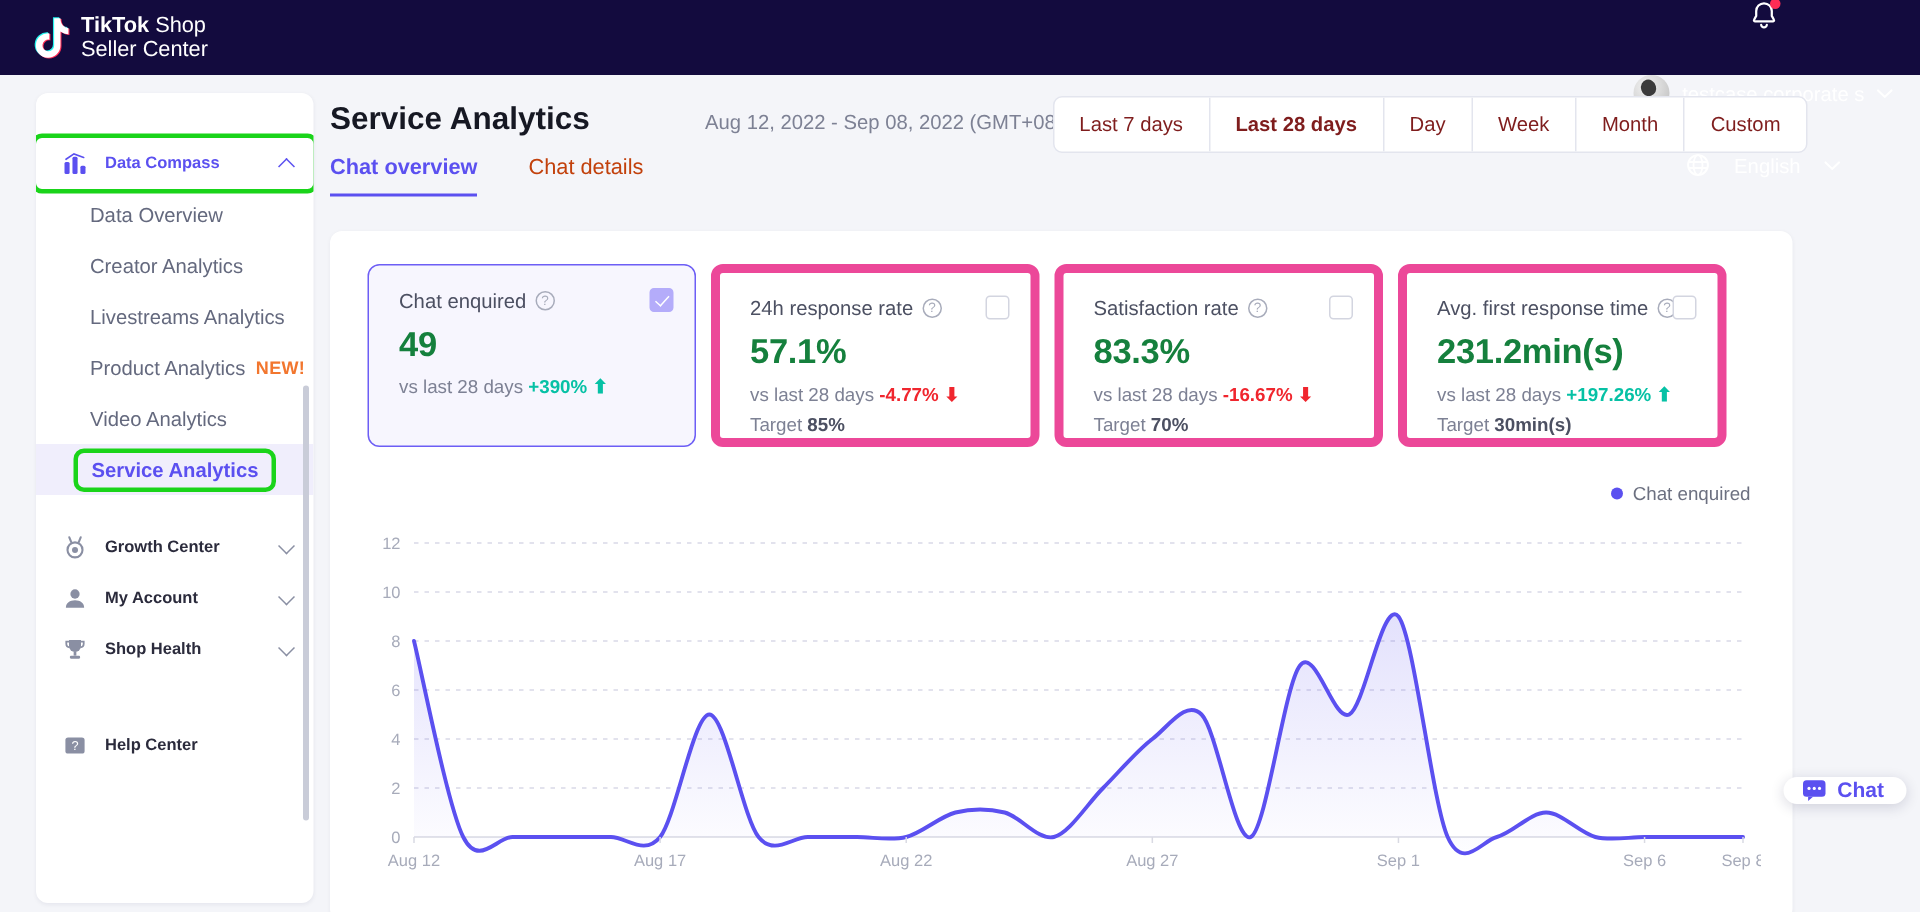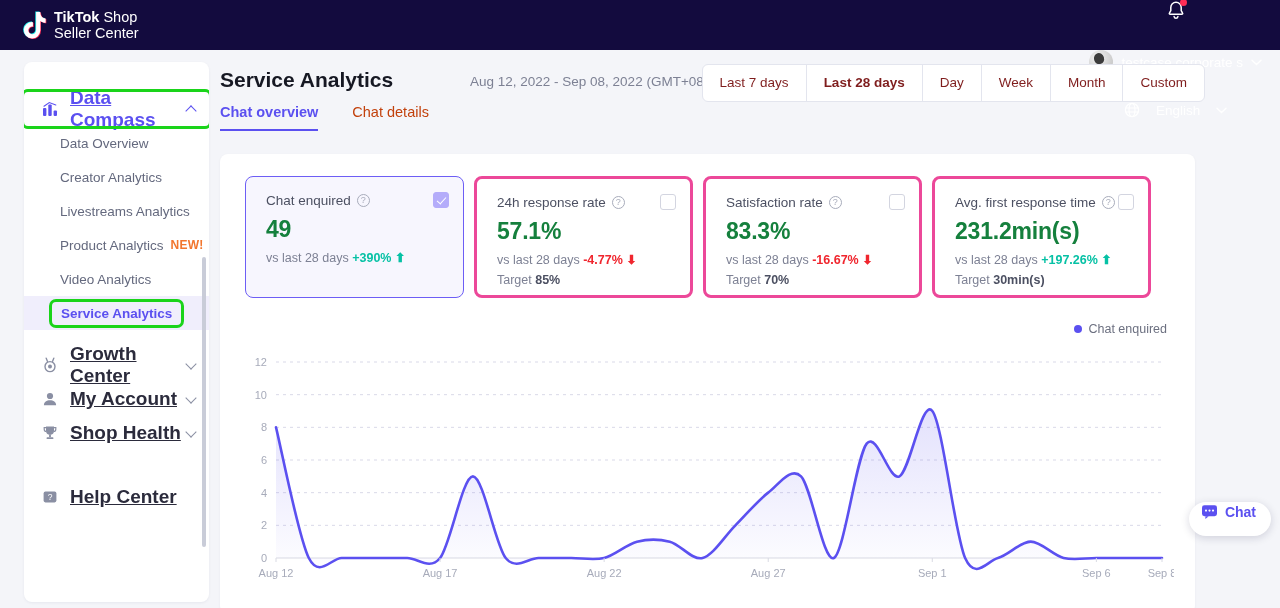--- a/index.html
+++ b/index.html
@@ -66,21 +66,21 @@
     overflow: hidden;
   }
   .side-scroll { position: relative; height: 100%; padding-top: 30px; }
   .sb-scrollbar {
     position: absolute; right: 3px; top: 195px;
     width: 4px; height: 290px; border-radius: 2px; background: #c9ccd8;
   }
 
   .sb-group { display: flex; align-items: center; height: 34px; padding: 0 14px 0 18px; cursor: pointer; }
   .sb-group .gicon { width: 17px; margin-right: 11px; display: flex; align-items: center; }
-  .sb-group .glabel { font-size: 19px; font-weight: 600; color: #2b2b3c; flex: 1; text-decoration: underline; }
+  .sb-group .glabel { font-size: 11px; font-weight: 600; color: #2b2b3c; flex: 1; }
   .sb-group .chev { width: 8px; height: 8px; border-right: 1.8px solid #8a8fa3; border-bottom: 1.8px solid #8a8fa3; transform: rotate(45deg); margin-bottom: 3px; }
   .sb-group .chev.up { transform: rotate(-135deg); margin-bottom: -3px; }
 
   .sb-group.active .glabel { color: #5b50f0; }
   .sb-group.active .chev { border-color: #5b50f0; }
   .hl-box { outline: 3px solid #1ad41a; border-radius: 4px; }
 
   .sb-item {
     display: flex; align-items: center; height: 34px;
     padding-left: 36px; font-size: 13.5px; color: #64697e; cursor: pointer;
@@ -117,21 +117,21 @@
   .card-area {
     position: absolute; left: 0; top: 104px;
     width: 975px; height: 460px;
     background: #fff; border-radius: 8px;
     box-shadow: 0 1px 3px rgba(20,20,60,.05);
   }
 
   .metrics { position: absolute; left: 25px; top: 22px; display: flex; gap: 10px; }
   .metric {
     width: 219px; height: 122px;
-    border: 3px solid #ec4899; border-radius: 8px;
+    border: 6px solid #ec4899; border-radius: 8px;
     padding: 16px 16px 0 20px; position: relative; background: #fff;
   }
   .metric.active { border: 1.5px solid #6d5ef5; background: #f7f6fe; }
   .m-head { display: flex; align-items: center; gap: 6px; }
   .m-title { font-size: 13.5px; color: #4c5062; }
   .qmark {
     width: 13px; height: 13px; border-radius: 50%;
     border: 1px solid #a8acbb; color: #a8acbb;
     font-size: 9px; line-height: 11px; text-align: center; cursor: pointer;
   }
@@ -160,24 +160,24 @@
     font-size: 12.5px; color: #6c7080;
   }
   .legend-dot { width: 8px; height: 8px; border-radius: 50%; background: #5b50f0; }
 
   .chartbox { position: absolute; left: 24px; top: 196px; width: 930px; height: 245px; }
   .chart-svg { display: block; }
 
   
   .chatw {
     position: absolute; right: 9px; bottom: 72px;
-    height: 34px; padding: 0 15px 16px 12px;
+    height: 18px; padding: 0 15px 16px 12px;
     background: #fff; border-radius: 18px;
     box-shadow: 0 2px 9px rgba(20,20,60,.16);
-    display: flex; align-items: flex-end; gap: 7px; cursor: pointer;
+    display: flex; align-items: flex-start; gap: 7px; cursor: pointer;
   }
   .chatw-label { font-size: 14px; font-weight: 700; color: #5b50f0; }
 </style>
 </head>
 <body>
 
 <div class="topbar">
   <div class="logo-wrap">
     <div class="tt-note">
       <svg width="26" height="30" viewBox="0 0 26 30">

